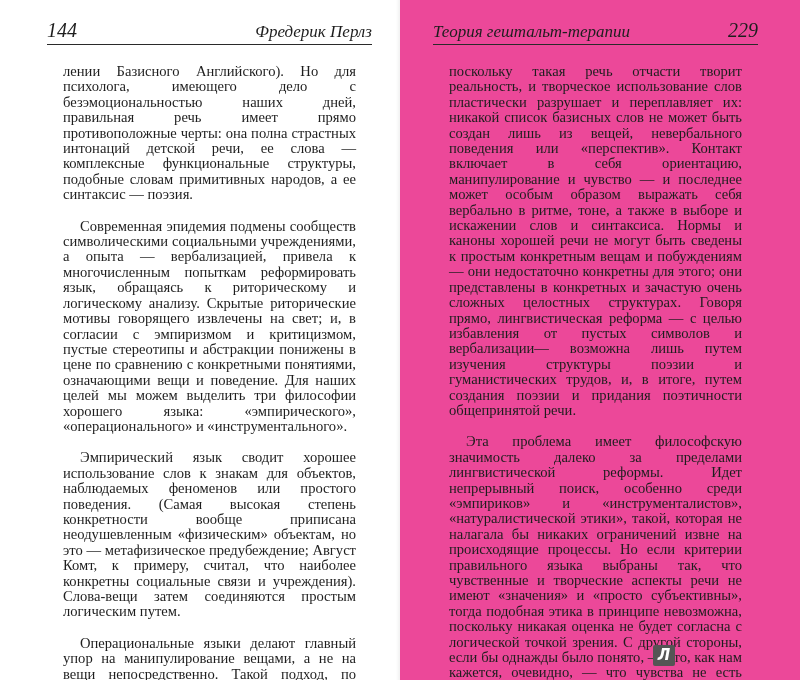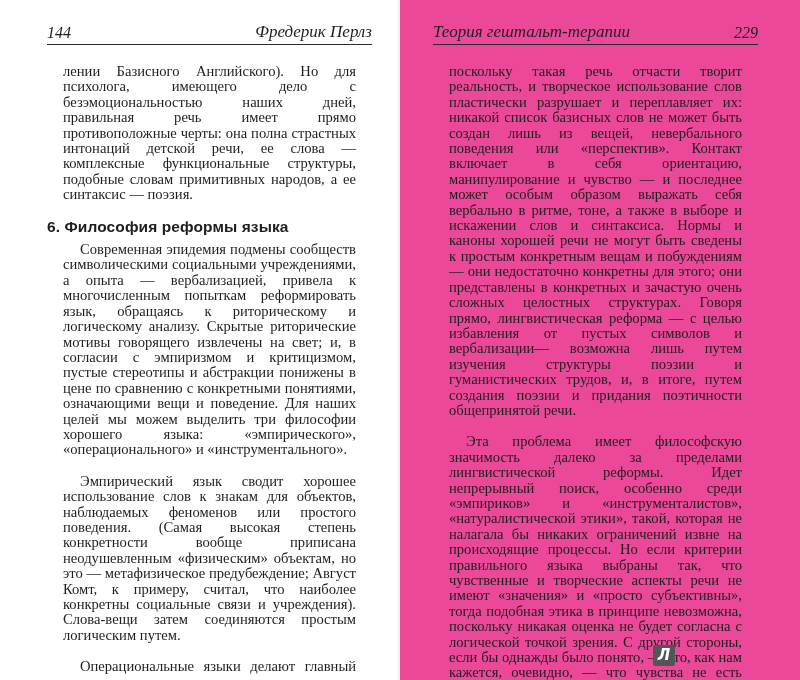--- a/index.html
+++ b/index.html
@@ -23,21 +23,21 @@
   .header {
     position: absolute; top: 20px; height: 22px;
     display: flex; justify-content: space-between; align-items: flex-end;
     border-bottom: 1.4px solid #2a2a2a;
     padding-bottom: 2px;
     font-style: italic;
     font-size: 15px;
   }
   .page-left .header { left: 47px; width: 325px; }
   .page-right .header { left: 33px; width: 325px; }
-  .pnum { font-size: 16px; font-style: italic; }
+  .pnum { font-size: 20px; font-style: italic; }
   .running { font-size: 17px; font-style: italic; }
   .body {
     position: absolute; top: 48px;
     font-size: 14.6px; line-height: 15.4px;
     text-align: justify;
   }
   .page-left .body { left: 47px; width: 325px; }
   .page-right .body { left: 33px; width: 325px; }
   .body p { margin: 16px; text-indent: 0; }
   .body p.ind { text-indent: 17px; margin-top: 2px; }
@@ -59,21 +59,20 @@
 
 <div class="spread">
 
   <div class="page page-left">
     <div class="header">
       <span class="pnum">144</span>
       <span class="running">Фредерик Перлз</span>
     </div>
     <div class="body">
       <p class="first">лении Базисного Английского). Но для психолога, имеющего дело с безэмоциональностью наших дней, правильная речь имеет прямо противоположные черты: она полна страстных интонаций детской речи, ее слова — комплексные функциональные структуры, подобные словам примитивных народов, а ее синтаксис — поэзия.</p>
-      <h2 class="section">6. Философия реформы языка</h2>
       <p class="ind">Современная эпидемия подмены сообществ символическими социальными учреждениями, а опыта — вербализацией, привела к многочисленным попыткам реформировать язык, обращаясь к риторическому и логическому анализу. Скрытые риторические мотивы говорящего извлечены на свет; и, в согласии с эмпиризмом и критицизмом, пустые стереотипы и абстракции понижены в цене по сравнению с конкретными понятиями, означающими вещи и поведение. Для наших целей мы можем выделить три философии хорошего языка: «эмпирического», «операционального» и «инструментального».</p>
       <p class="ind">Эмпирический язык сводит хорошее использование слов к знакам для объектов, наблюдаемых феноменов или простого поведения. (Самая высокая степень конкретности вообще приписана неодушевленным «физическим» объектам, но это — метафизическое предубеждение; Август Комт, к примеру, считал, что наиболее конкретны социальные связи и учреждения). Слова-вещи затем соединяются простым логическим путем.</p>
       <p class="ind">Операциональные языки делают главный упор на манипулирование вещами, а не на вещи непосредственно. Такой подход, по крайней мере, обеспечивает аспекты — моторное единство как базовое.</p>
       <p class="ind">Инструментальные языки требуют, чтобы базисные единицы включали также «перспективы» (ends-in-view), и, таким образом, мотивы и риторические позиции речи.</p>
 
     </div>
   </div>
 
   <div class="gutter"></div>
 

